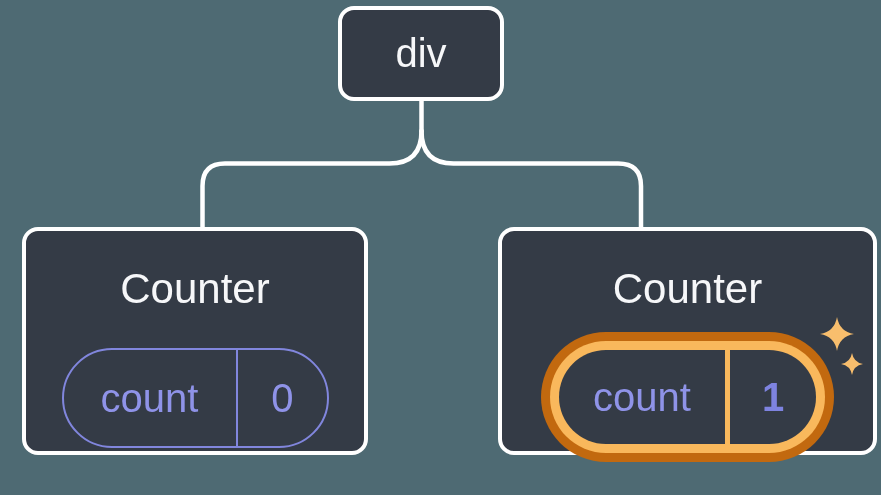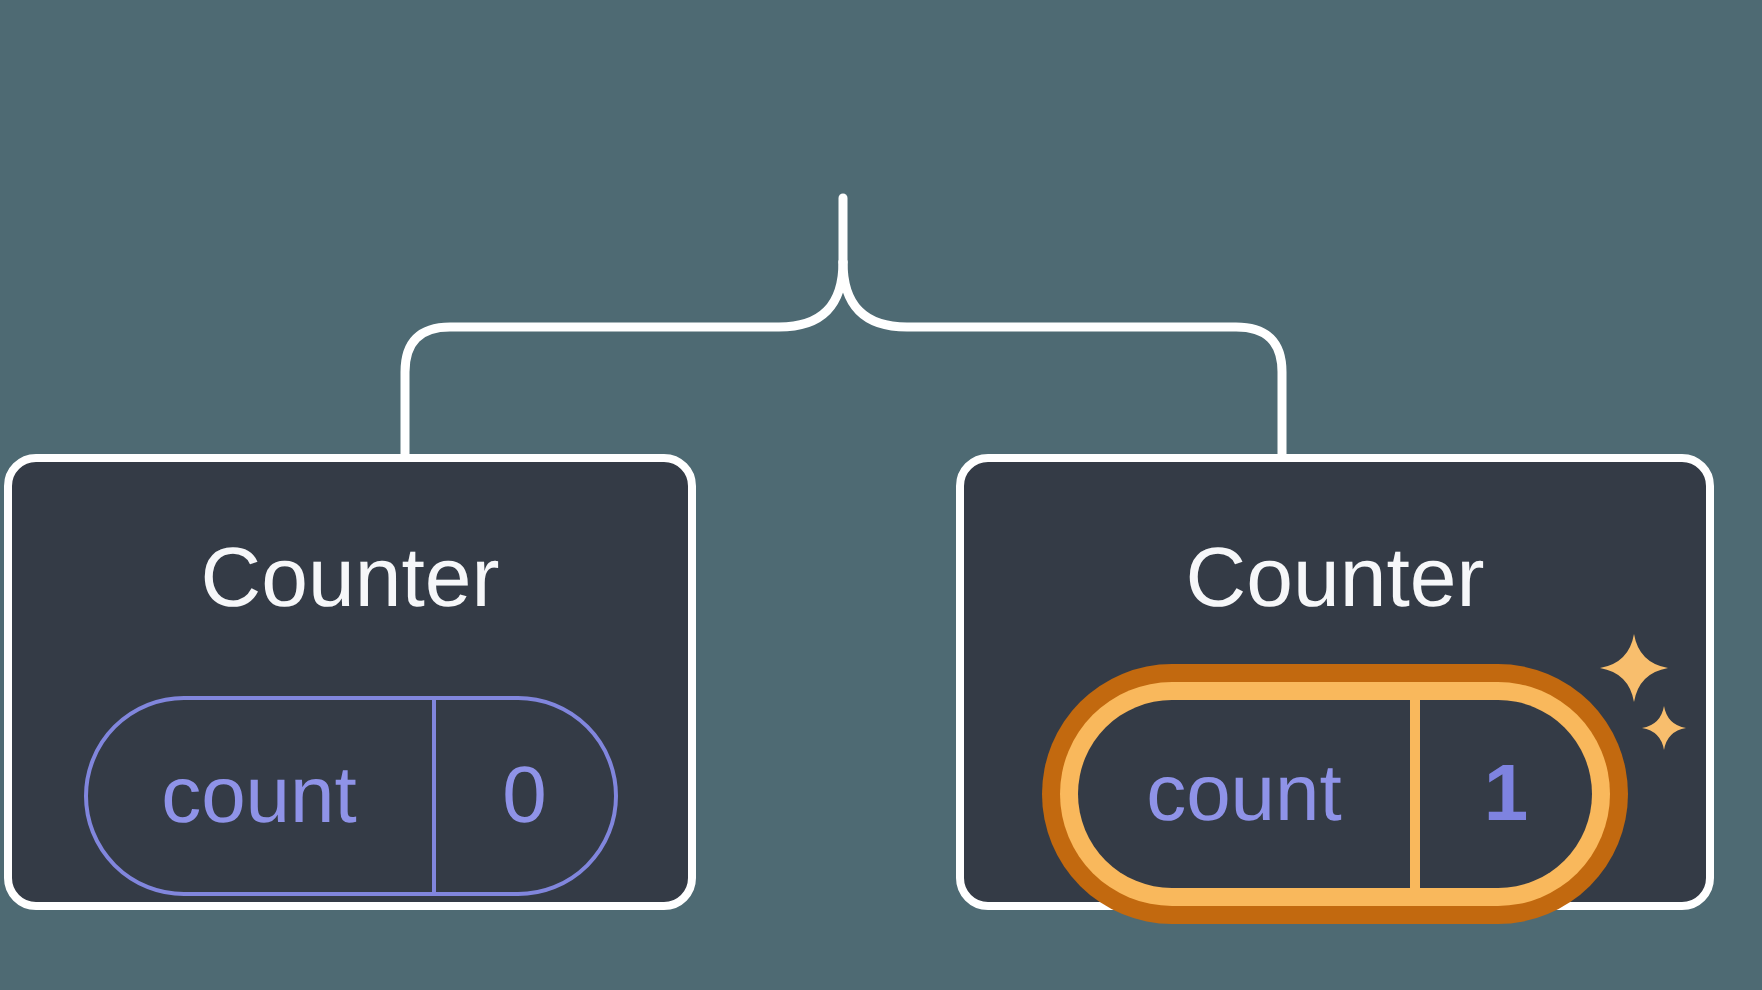--- a/index.html
+++ b/index.html
@@ -36,20 +36,21 @@
     top: 227px;
     height: 228px;
     box-sizing: border-box;
     background: #343B46;
     border: 4px solid #FFFFFF;
     border-radius: 16px;
     display: flex;
     flex-direction: column;
     align-items: center;
     z-index: 1;
+    margin-left: 20px;
   }
   .card--left  { left: 2px;   width: 346px; }
   .card--right { left: 478px; width: 379px; }
   .card-title {
     margin-top: 32px;
     font-size: 42px;
     line-height: 52px;
     font-weight: 500;
     color: #F6F7F9;
   }
@@ -116,20 +117,23 @@
 <body>
 
 <div class="stage">
 
   <svg class="connectors" viewBox="0 0 881 495" xmlns="http://www.w3.org/2000/svg">
     <path d="M421.5 99 L421.5 131" stroke="#FFFFFF" stroke-width="4.5" fill="none" stroke-linecap="round"></path>
     <path d="M421.5 131 Q421.5 163.5 389.5 163.5 L225 163.5 Q202.5 163.5 202.5 186 L202.5 230" stroke="#FFFFFF" stroke-width="4.5" fill="none" stroke-linecap="round"></path>
     <path d="M421.5 131 Q421.5 163.5 453.5 163.5 L618 163.5 Q641 163.5 641 186 L641 230" stroke="#FFFFFF" stroke-width="4.5" fill="none" stroke-linecap="round"></path>
   </svg>
 
+  <div class="node-root">
+    <span>div</span>
+  </div>
 
   <div class="card card--left">
     <div class="card-title">Counter</div>
     <div class="pill">
       <span class="pill-key">count</span>
       <span class="pill-sep"></span>
       <span class="pill-value">0</span>
     </div>
   </div>
 

